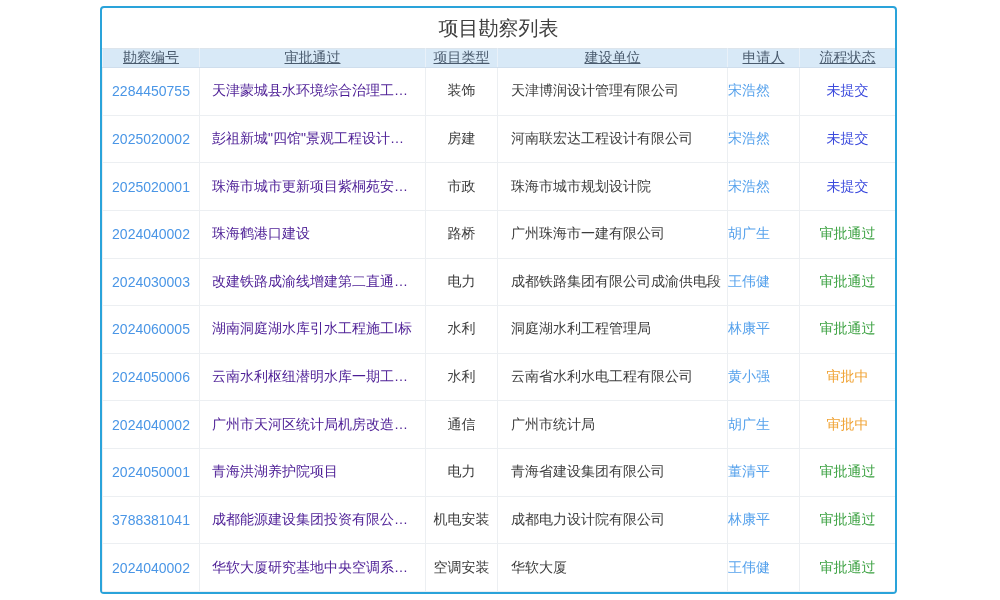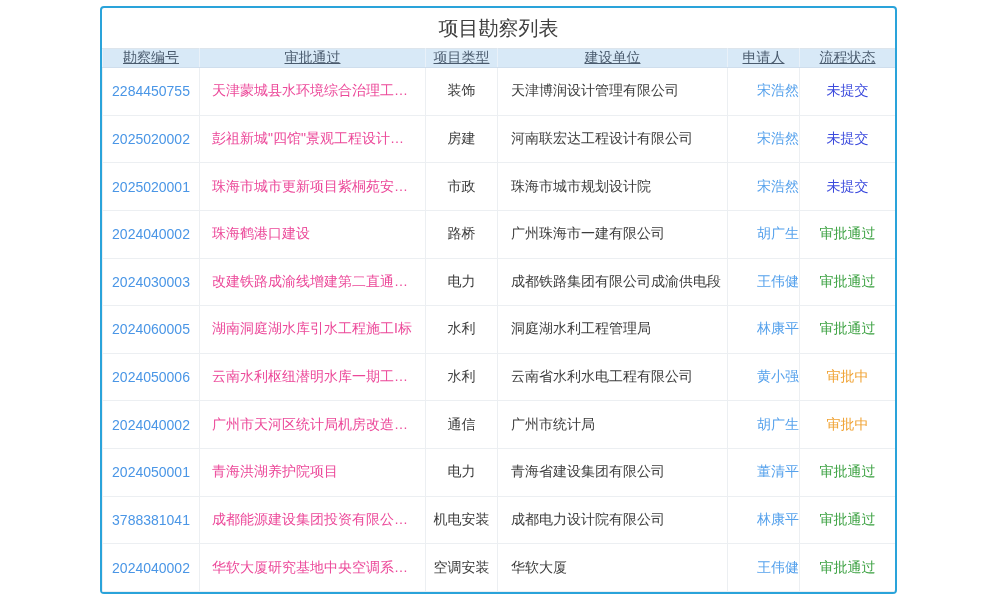--- a/index.html
+++ b/index.html
@@ -23,25 +23,25 @@
   }
   th {
     background:#d8e9f7; color:#4a5b6e; font-weight:normal; font-size:14px;
     border:1px solid #e9f1f9; border-top:1px solid #dde5ec; border-bottom:1px solid #cfdeed;
     text-align:center; padding:0;text-decoration:underline;
   }
   td {
     font-size:14px; border:1px solid #eceff2; padding:0; vertical-align:middle;
   }
   .c-id        { color:#4a96e6; text-align:center; cursor:pointer; }
-  .c-name      { color:#ec4899; text-align:left; padding:0 12px; white-space:nowrap;
+  .c-name      { color:#4c1d95; text-align:left; padding:0 12px; white-space:nowrap;
                  overflow:hidden; text-overflow:ellipsis; cursor:pointer; }
   .c-type      { color:#3c3c3c; text-align:center;font-family:Liberation Mono, monospace; }
   .c-unit      { color:#3c3c3c; text-align:left; padding:4px 13px; white-space:nowrap; overflow:hidden; }
-  .c-applicant { color:#55a1ec; text-align:right; cursor:pointer; }
+  .c-applicant { color:#55a1ec; text-align:left; cursor:pointer; }
   .c-status    { text-align:center; }
   .status-unsubmitted { color:#3b4add; }
   .status-approved    { color:#3da243; }
   .status-reviewing   { color:#f0a232; }
 </style>
 </head>
 <body>
 
 <div class="panel">
   <div class="title">项目勘察列表</div>

